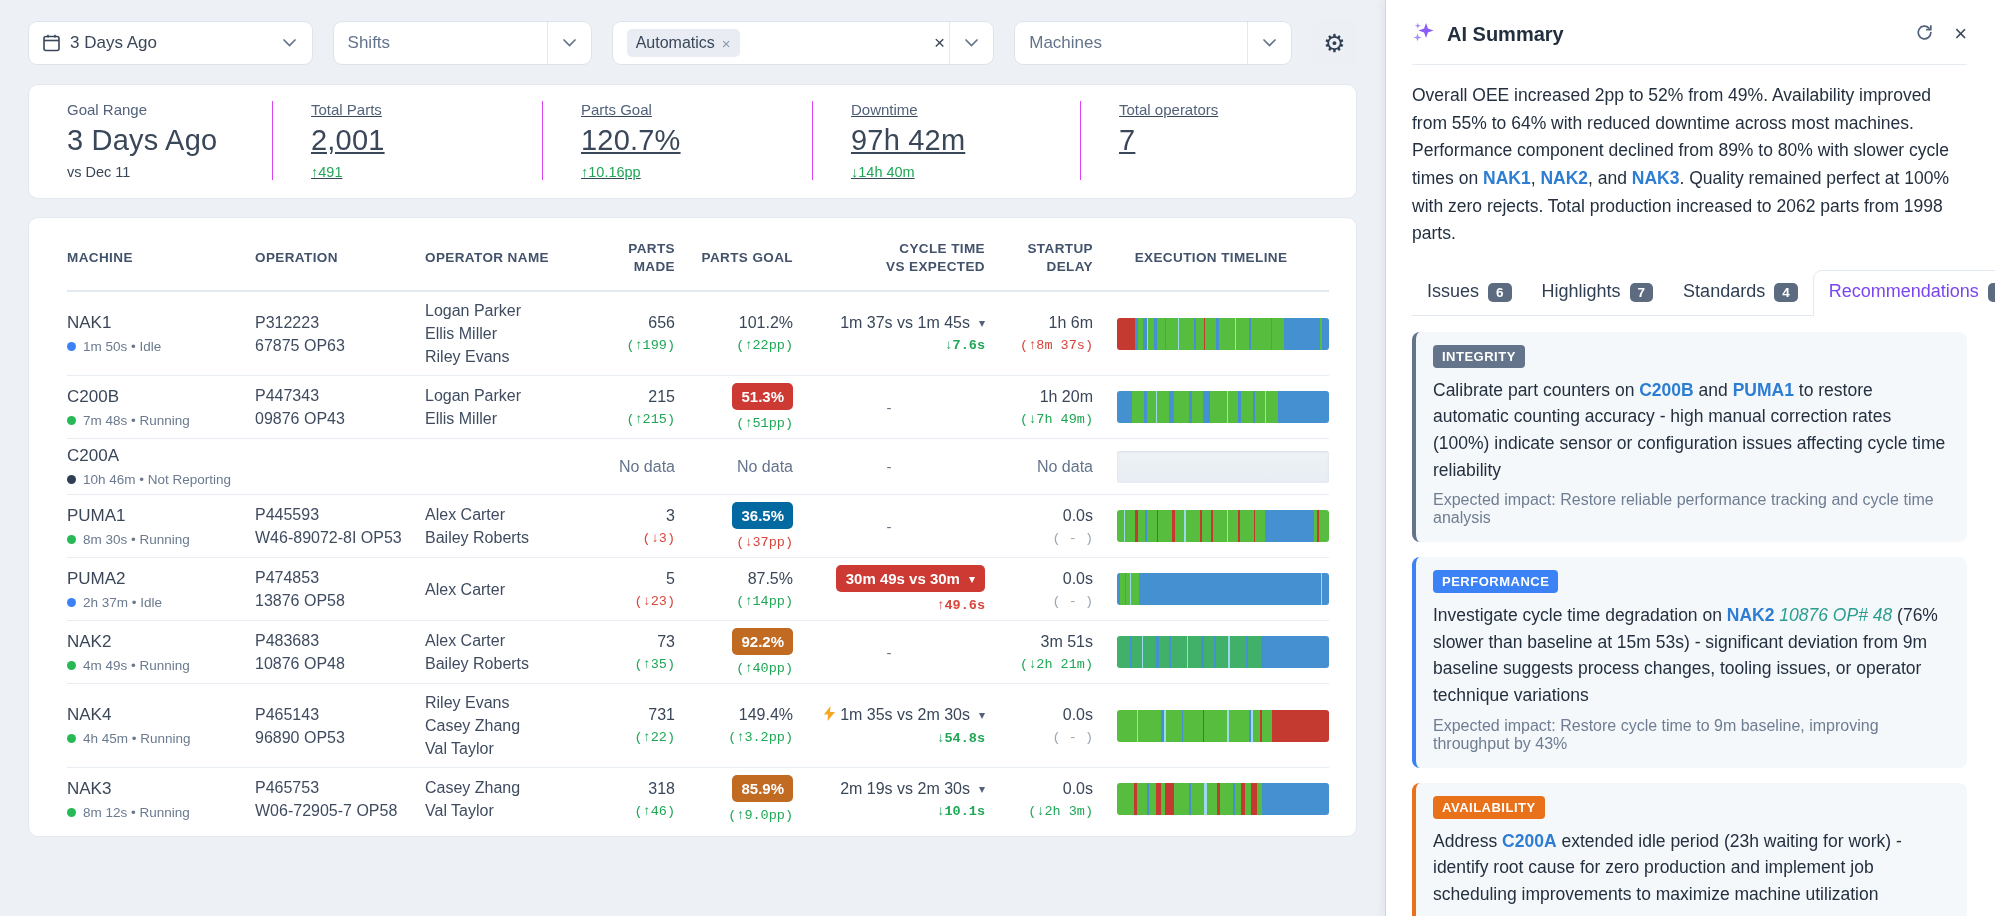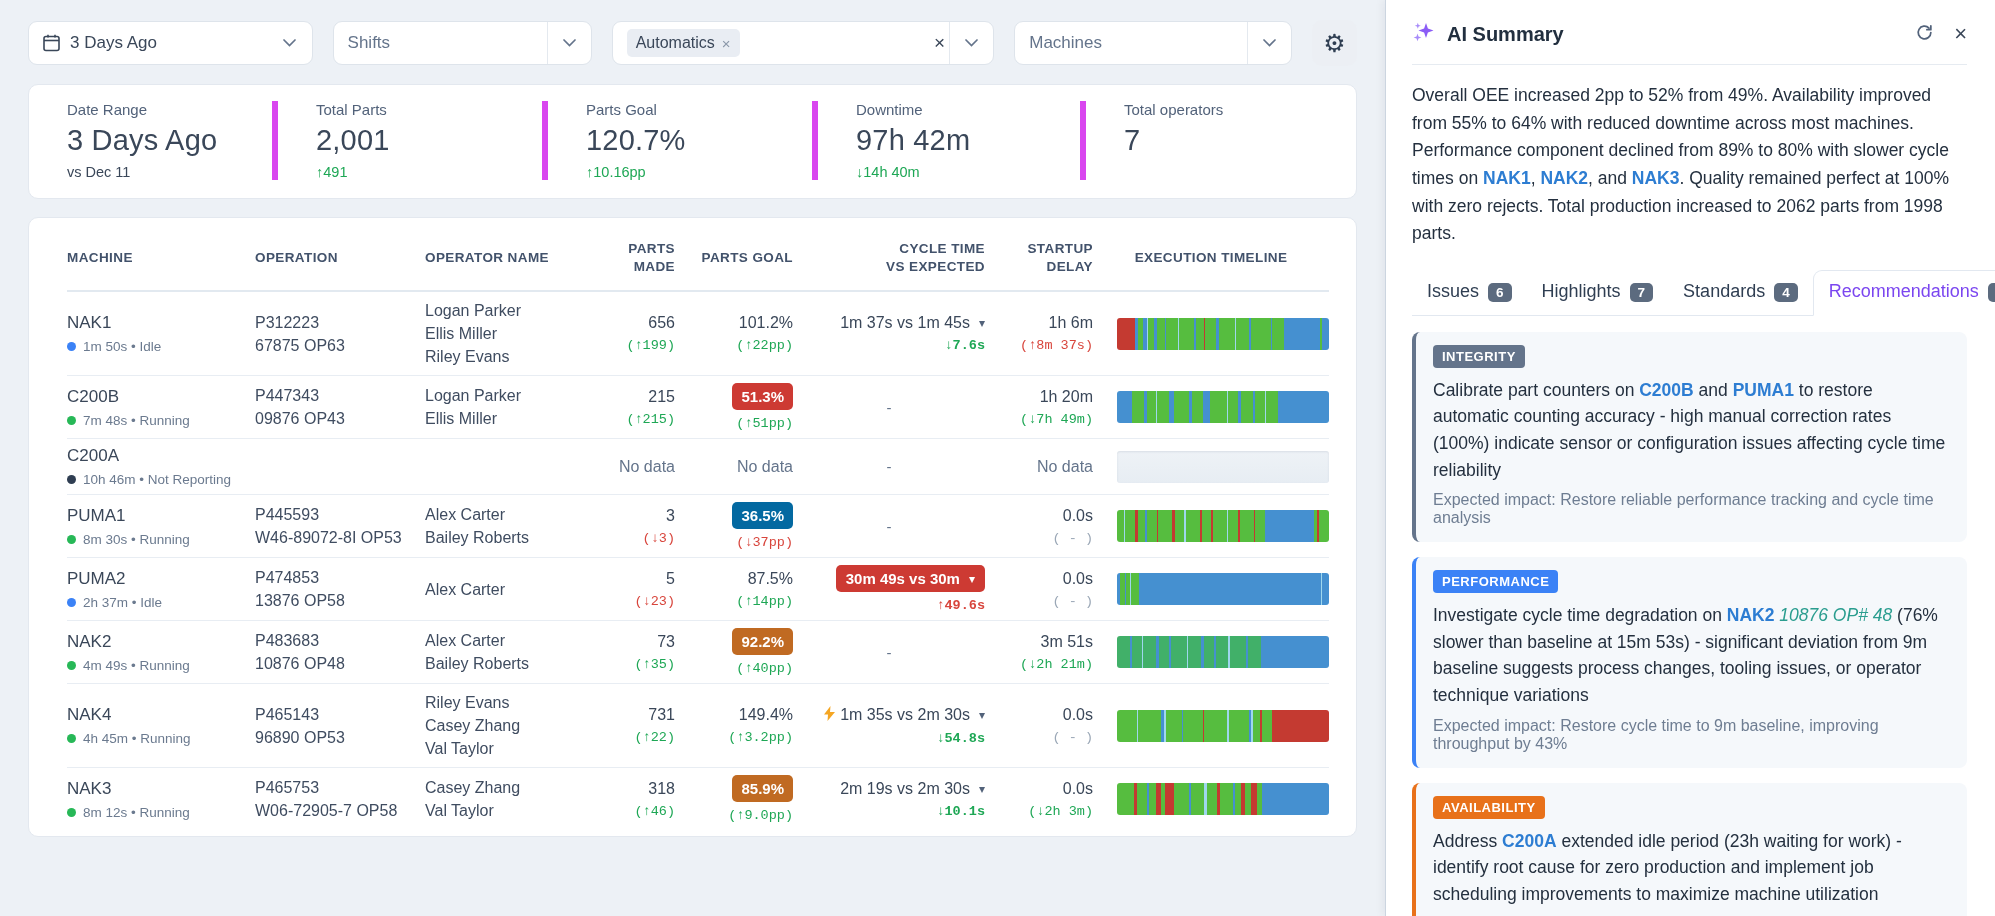--- a/index.html
+++ b/index.html
@@ -23,21 +23,21 @@
   .dd-machines { width:283px; }
   .chip { background:#e9edf3; border-radius:5px; padding:5px 9px; font-size:16px; color:#3a4759; display:flex; align-items:center; gap:7px; }
   .chip .chip-x { color:#8a97a8; font-size:15px; }
   .clear-x { color:#3a4759; font-size:19px; padding:0 4px; }
   .cal-icon { margin-right:10px; display:flex; }
   .gear-btn { margin-left:auto; width:46px; height:46px; border-radius:10px; background:#eceff4; display:flex; align-items:center; justify-content:center; font-size:25px; color:#2f3e52; }
 
   
   .kpi-card { margin-top:18px; background:#fff; border:1px solid #e3e8ef; border-radius:10px; display:flex; padding:16px 0 18px; }
   .kpi { padding:0 10px 0 38px; }
-  .kpi-div { border-left:6px solid #d946ef; }
+  .kpi-div { border-left:1px solid #d946ef;text-decoration:underline; }
   .kpi:nth-child(1){ width:243px; } .kpi:nth-child(2){ width:270px; } .kpi:nth-child(3){ width:270px; } .kpi:nth-child(4){ width:268px; } .kpi:nth-child(5){ flex:1; }
   .kpi-label { font-size:15px; color:#52627a; }
   .kpi-value { font-size:29px; color:#3a4759; margin-top:6px; letter-spacing:.2px; }
   .kpi-sub { font-size:14.5px; margin-top:7px; }
   .kpi-sub.plain { color:#3a4759; }
   .kpi-sub.good { color:#1ea755; }
 
   
   .table-card { margin-top:18px; background:#fff; border:1px solid #e3e8ef; border-radius:10px; padding:4px 27px 6px 38px; }
   .tgrid { display:grid; grid-template-columns:188px 170px 162px 88px 118px 192px 108px 1fr; align-items:center; }
@@ -147,21 +147,21 @@
       </span>
     </div>
 
     <div class="gear-btn">
         <span>⚙</span>
       </div>
   </div>
 
   <div class="kpi-card" id="kpis">
       <div class="kpi">
-        <div class="kpi-label">Date Range</div>
+        <div class="kpi-label">Goal Range</div>
         <div class="kpi-value">3 Days Ago</div>
         <div class="kpi-sub plain">vs Dec 11</div>
       </div>
       <div class="kpi kpi-div">
         <div class="kpi-label">Total Parts</div>
         <div class="kpi-value">2,001</div>
         <div class="kpi-sub good">↑491</div>
       </div>
       <div class="kpi kpi-div">
         <div class="kpi-label">Parts Goal</div>

